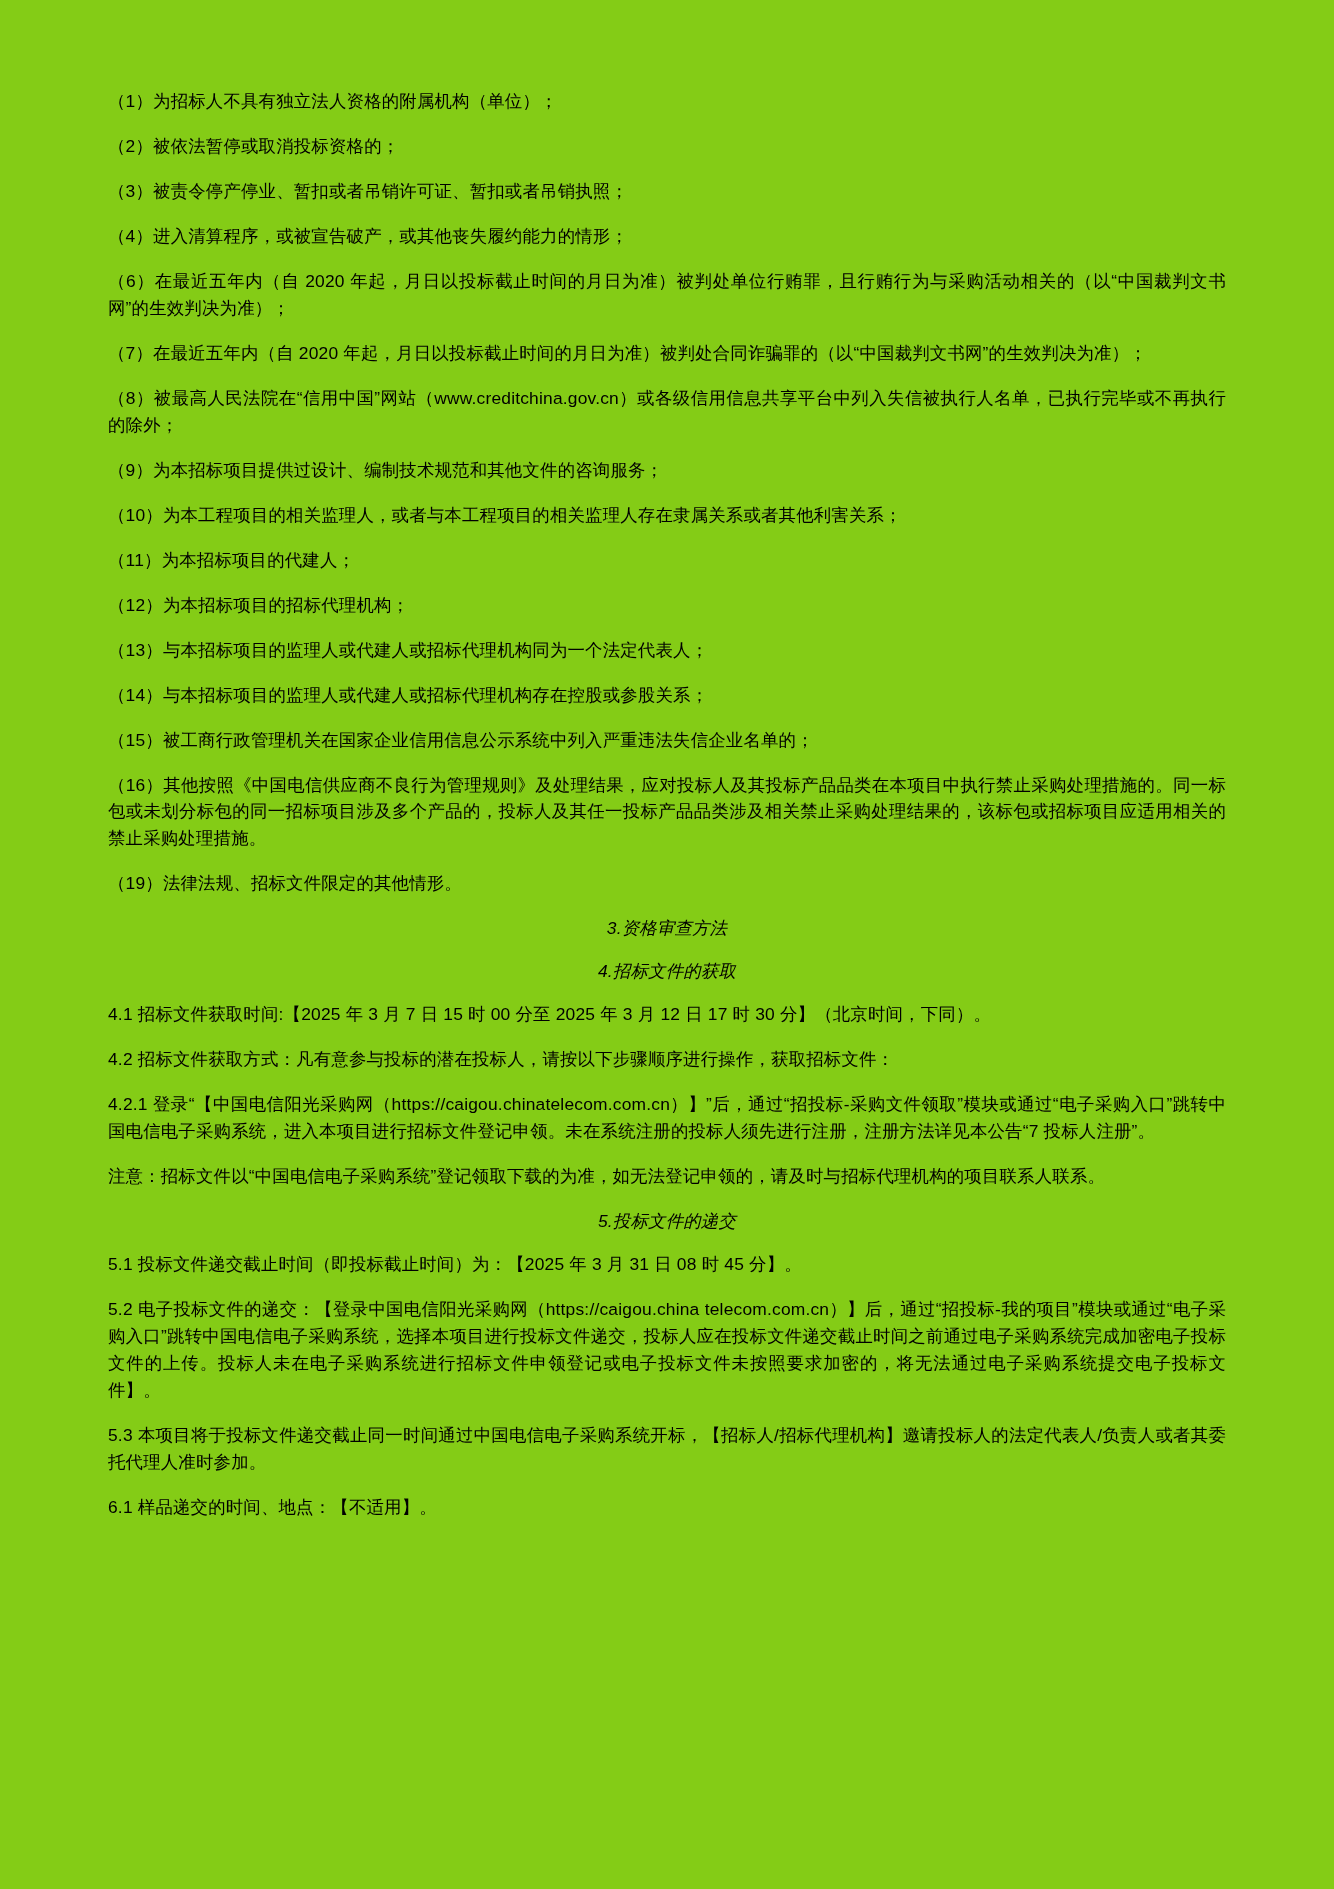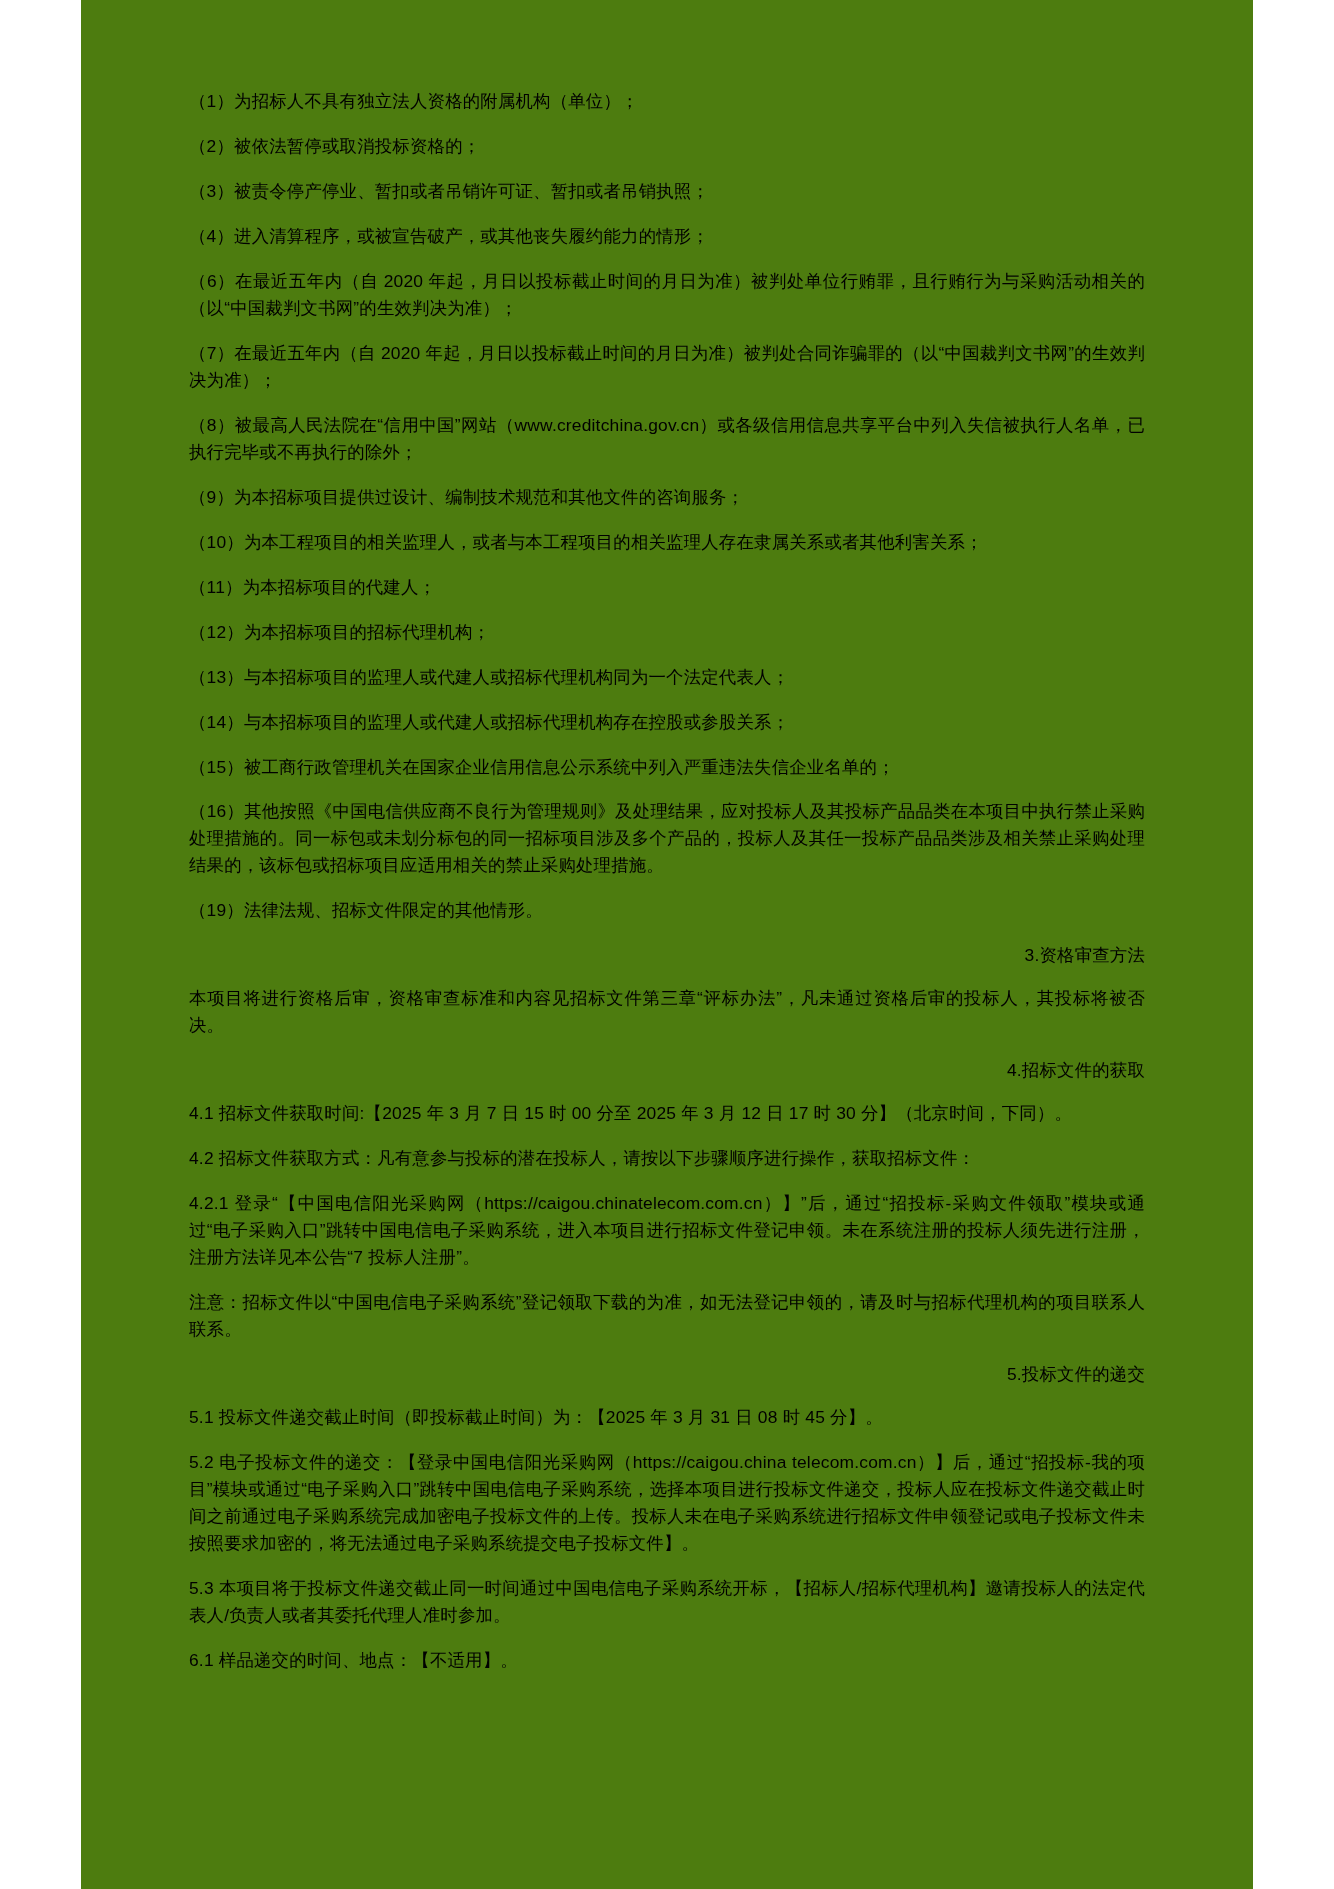--- a/index.html
+++ b/index.html
@@ -6,41 +6,42 @@
     margin: 0;
     padding: 0;
     background: #ffffff;
   }
   body {
     font-family: "Liberation Sans", "DejaVu Sans", sans-serif;
     color: #000000;
   }
   .page {
     position: relative;
-    width: 1172px;
+    width: 1334px;
     min-height: 1889px;
     margin: 0 auto;
-    background: #4d7c0f;
+    background: #84cc16;
     box-sizing: border-box;
     padding: 88px 108px 60px 108px;
   }
   .doc-body {
     font-size: 17.4px;
     line-height: 1.55;
     color: #000000;
   }
   p.para {
     margin: 0 0 18px 0;
     text-align: justify;
     text-justify: inter-ideograph;
     letter-spacing: 0.2px;
   }
   p.heading {
     margin: 0 0 16px 0;
-    text-align: right;
+    text-align: center;
+    font-style: italic;
   }
 </style>
 </head>
 <body>
 
 <div class="page">
   <div class="doc-body">
 
     <p class="para">（1）为招标人不具有独立法人资格的附属机构（单位）；</p>
     <p class="para">（2）被依法暂停或取消投标资格的；</p>
@@ -53,21 +54,20 @@
     <p class="para">（10）为本工程项目的相关监理人，或者与本工程项目的相关监理人存在隶属关系或者其他利害关系；</p>
     <p class="para">（11）为本招标项目的代建人；</p>
     <p class="para">（12）为本招标项目的招标代理机构；</p>
     <p class="para">（13）与本招标项目的监理人或代建人或招标代理机构同为一个法定代表人；</p>
     <p class="para">（14）与本招标项目的监理人或代建人或招标代理机构存在控股或参股关系；</p>
     <p class="para">（15）被工商行政管理机关在国家企业信用信息公示系统中列入严重违法失信企业名单的；</p>
     <p class="para">（16）其他按照《中国电信供应商不良行为管理规则》及处理结果，应对投标人及其投标产品品类在本项目中执行禁止采购处理措施的。同一标包或未划分标包的同一招标项目涉及多个产品的，投标人及其任一投标产品品类涉及相关禁止采购处理结果的，该标包或招标项目应适用相关的禁止采购处理措施。</p>
     <p class="para">（19）法律法规、招标文件限定的其他情形。</p>
 
     <p class="para heading">3.资格审查方法</p>
-    <p class="para">本项目将进行资格后审，资格审查标准和内容见招标文件第三章“评标办法”，凡未通过资格后审的投标人，其投标将被否决。</p>
 
     <p class="para heading">4.招标文件的获取</p>
     <p class="para">4.1 招标文件获取时间:【2025 年 3 月 7 日 15 时 00 分至 2025 年 3 月 12 日 17 时 30 分】（北京时间，下同）。</p>
     <p class="para">4.2 招标文件获取方式：凡有意参与投标的潜在投标人，请按以下步骤顺序进行操作，获取招标文件：</p>
     <p class="para">4.2.1 登录“【中国电信阳光采购网（https://caigou.chinatelecom.com.cn）】”后，通过“招投标-采购文件领取”模块或通过“电子采购入口”跳转中国电信电子采购系统，进入本项目进行招标文件登记申领。未在系统注册的投标人须先进行注册，注册方法详见本公告“7 投标人注册”。</p>
     <p class="para">注意：招标文件以“中国电信电子采购系统”登记领取下载的为准，如无法登记申领的，请及时与招标代理机构的项目联系人联系。</p>
 
     <p class="para heading">5.投标文件的递交</p>
     <p class="para">5.1 投标文件递交截止时间（即投标截止时间）为：【2025 年 3 月 31 日 08 时 45 分】。</p>
     <p class="para">5.2 电子投标文件的递交：【登录中国电信阳光采购网（https://caigou.china telecom.com.cn）】后，通过“招投标-我的项目”模块或通过“电子采购入口”跳转中国电信电子采购系统，选择本项目进行投标文件递交，投标人应在投标文件递交截止时间之前通过电子采购系统完成加密电子投标文件的上传。投标人未在电子采购系统进行招标文件申领登记或电子投标文件未按照要求加密的，将无法通过电子采购系统提交电子投标文件】。</p>

